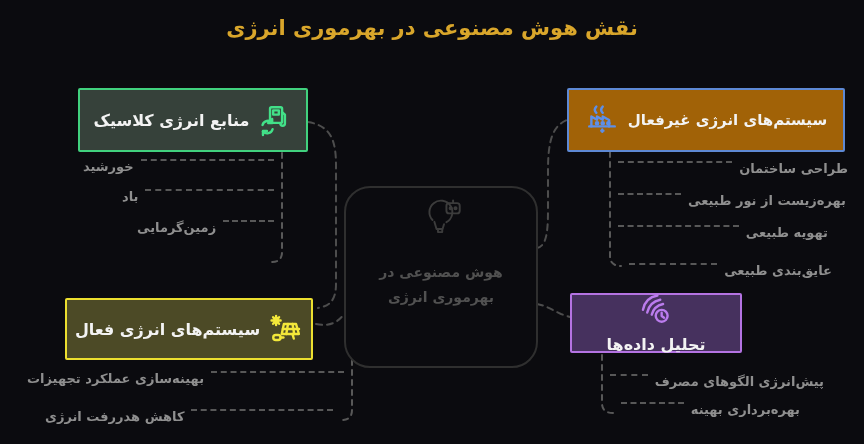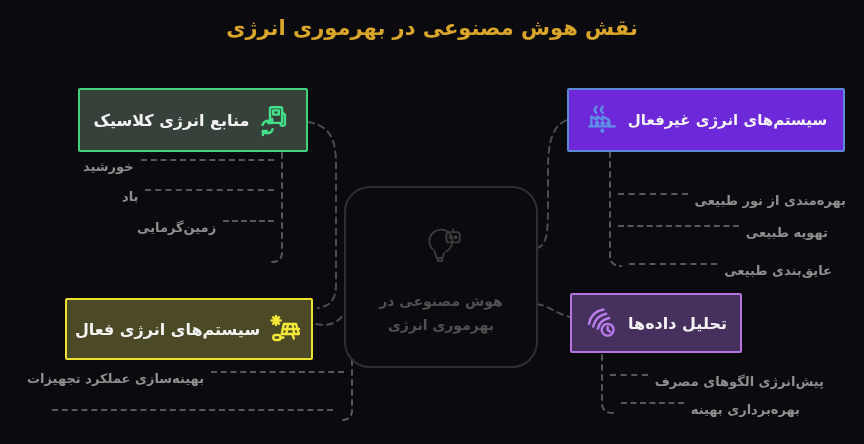--- a/index.html
+++ b/index.html
@@ -14,34 +14,34 @@
   .conn{fill:none;stroke:#4d4d4d;stroke-width:2;stroke-dasharray:6 5;stroke-linecap:round;}
   .vline{fill:none;stroke:#585858;stroke-width:2;stroke-dasharray:5 5;stroke-linecap:round;}
 
   .branch-box{position:absolute;display:flex;align-items:center;justify-content:center;
               gap:9px;border-style:solid;border-width:2.5px;border-radius:2px;
               box-sizing:border-box;}
   .branch-box .box-label{color:#f3f3f3;font-weight:bold;white-space:nowrap;}
   .box-classic{left:78px;top:88px;width:230px;height:64px;
                border-color:#41d17e;background:#36413a;direction:rtl;}
   .box-passive{left:567px;top:88px;width:278px;height:64px;
-               border-color:#5e89d4;background:#6d28d9;direction:ltr;}
+               border-color:#5e89d4;background:#a16207;direction:ltr;}
   .box-active{left:65px;top:298px;width:248px;height:62px;
               border-color:#ecdf2f;background:#4c4a26;direction:rtl;text-align:center;}
   .box-data{left:570px;top:293px;width:172px;height:60px;
-            border-color:#b473e2;background:#46315e;direction:ltr;}
+            border-color:#b473e2;background:#46315e;direction:ltr;flex-direction:column;}
   .box-classic .box-label,.box-active .box-label{font-size:16px;}
   .box-passive .box-label{font-size:15px;}
   .box-data .box-label{font-size:16px;}
   .box-icon{display:flex;align-items:center;}
 
   .center-node{position:absolute;left:344px;top:186px;width:194px;height:182px;
                border:2px solid #2f2f2f;border-radius:26px;box-sizing:border-box;
                display:flex;flex-direction:column;align-items:center;
-               justify-content:center;gap:14px;}
+               gap:14px;}
   .center-text{color:#515151;font-size:14px;font-weight:bold;text-align:center;
                line-height:1.75;direction:rtl;}
 
   .item-row{position:absolute;display:flex;align-items:flex-start;height:22px;}
   .item-text{color:#8f8f8f;font-size:13px;font-weight:bold;white-space:nowrap;direction:rtl;}
   .item-dash{flex:1;border-top:2px dashed #585858;margin:0 7px;min-width:8px;}
 </style>
 </head>
 <body>
 
@@ -142,38 +142,43 @@
   </div>
   <div class="item-row" style="left:137px;top:220px;width:144px">
     <span class="item-text">زمین‌گرمایی</span>
     <span class="item-dash"></span>
   </div>
   <div class="item-row" style="left:122px;top:189px;width:159px">
     <span class="item-text">باد</span>
     <span class="item-dash"></span>
   </div>
 
+  <div class="item-row" style="left:611px;top:161px;width:237px">
+    <span class="item-dash"></span>
+    <span class="item-text">طراحی ساختمان</span>
+  </div>
   <div class="item-row" style="left:611px;top:193px;width:235px">
     <span class="item-dash"></span>
-    <span class="item-text">بهره‌مندی از نور طبیعی</span>
+    <span class="item-text">بهره‌زیست از نور طبیعی</span>
   </div>
   <div class="item-row" style="left:611px;top:225px;width:217px">
     <span class="item-dash"></span>
     <span class="item-text">تهویه طبیعی</span>
   </div>
   <div class="item-row" style="left:622px;top:263px;width:210px">
     <span class="item-dash"></span>
     <span class="item-text">عایق‌بندی طبیعی</span>
   </div>
 
   <div class="item-row" style="left:27px;top:371px;width:324px">
     <span class="item-text">بهینه‌سازی عملکرد تجهیزات</span>
     <span class="item-dash"></span>
   </div>
   <div class="item-row" style="left:45px;top:409px;width:295px">
+    <span class="item-text">کاهش هدررفت انرژی</span>
     <span class="item-dash"></span>
   </div>
 
   <div class="item-row" style="left:603px;top:374px;width:221px">
     <span class="item-dash"></span>
     <span class="item-text">پیش‌انرژی الگوهای مصرف</span>
   </div>
   <div class="item-row" style="left:614px;top:402px;width:186px">
     <span class="item-dash"></span>
     <span class="item-text">بهره‌برداری بهینه</span>

